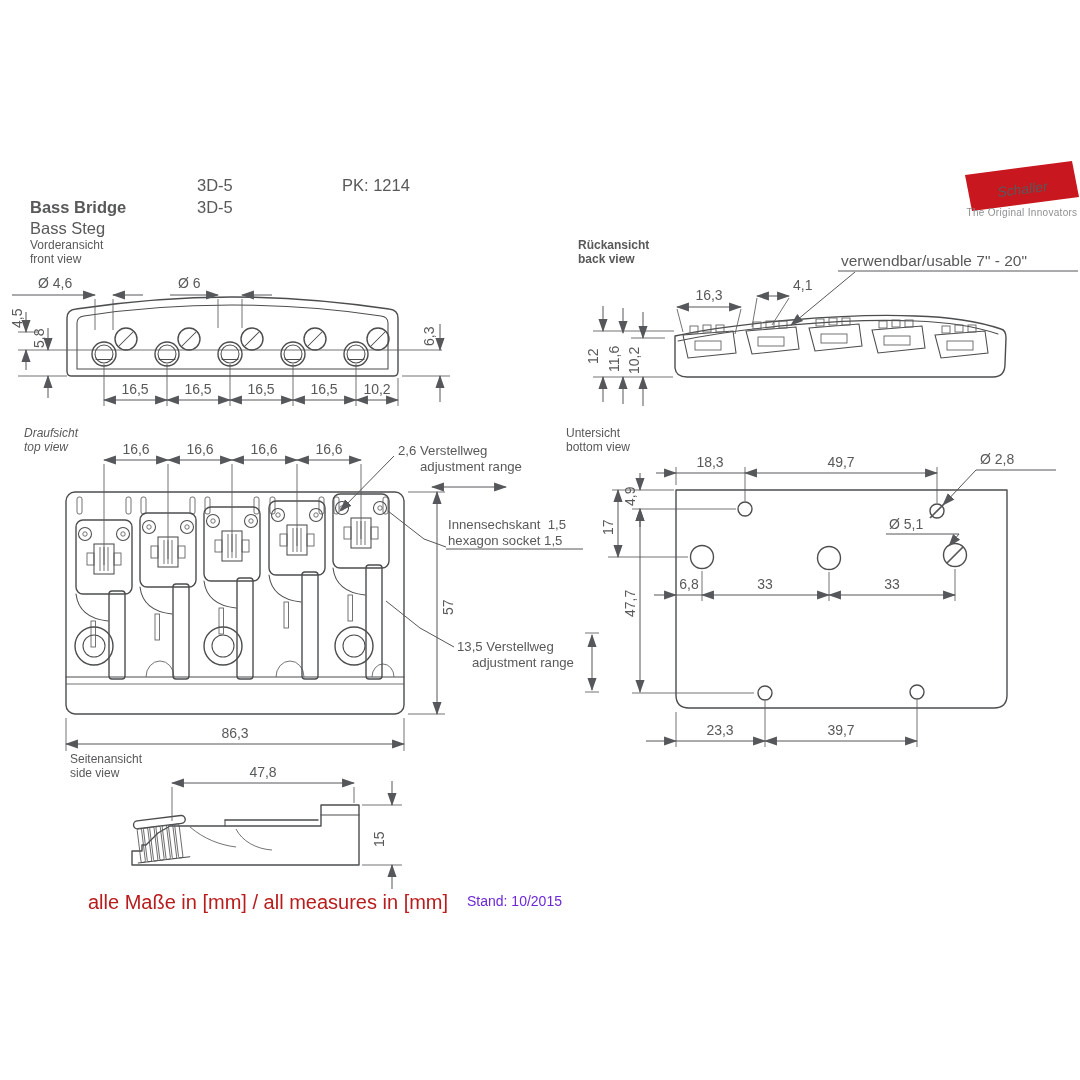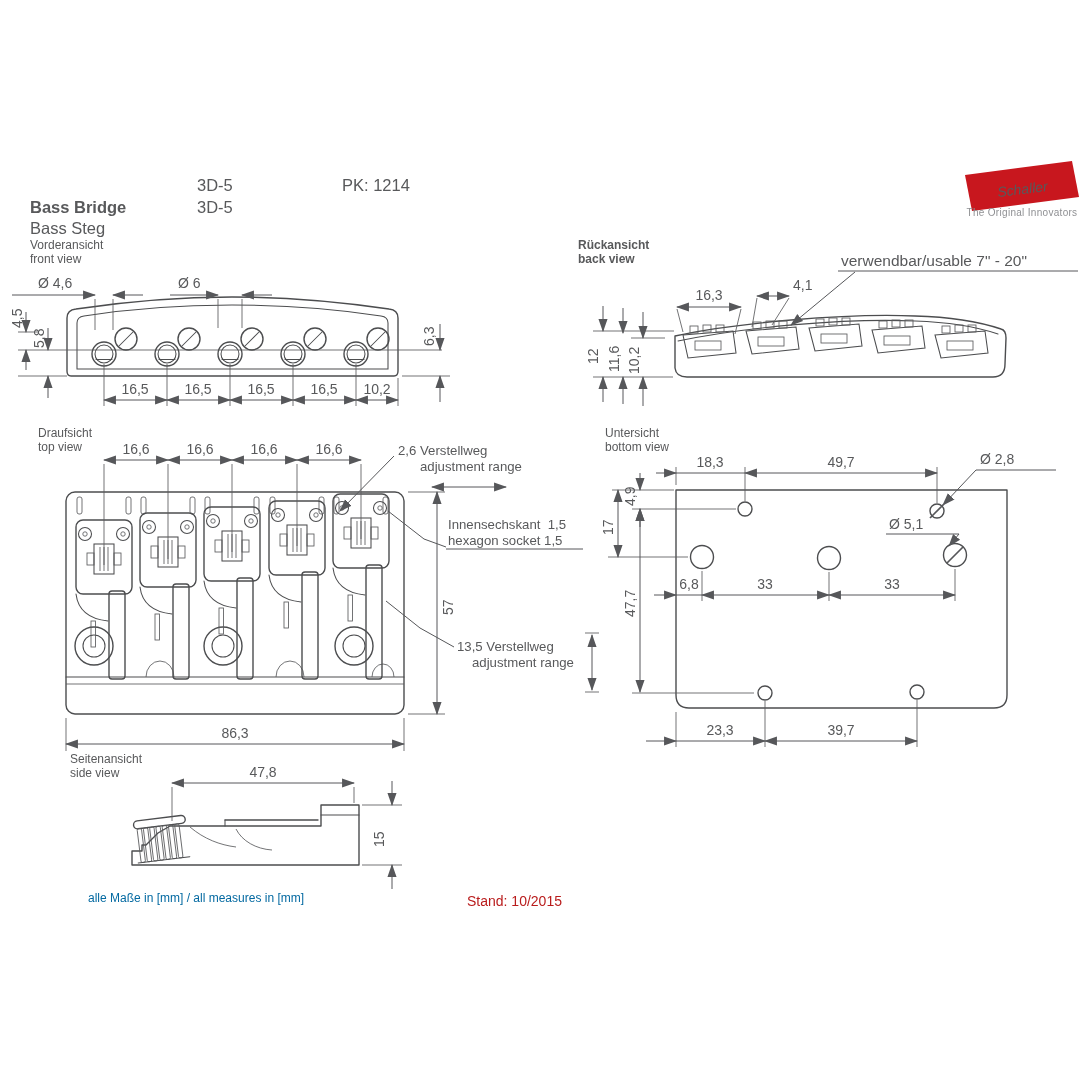--- a/index.html
+++ b/index.html
@@ -1,20 +1,20 @@
 <!DOCTYPE html>
 <html><head>
 <meta charset="utf-8">
 <style>
   html,body{margin:0;padding:0;background:#fff;}
   body{width:1080px;height:1080px;position:relative;font-family:"Liberation Sans",sans-serif;color:#58595b;overflow:hidden;}
   .hdr{position:absolute;font-size:16.5px;color:#58595b;white-space:nowrap;}
   .vlabel{position:absolute;font-size:12px;line-height:1.18;color:#58595b;white-space:nowrap;}
-  .foot{position:absolute;font-size:12px;color:#0369a1;white-space:nowrap;}
-  .foot2{position:absolute;font-size:14px;color:#b91c1c;white-space:nowrap;}
+  .foot{position:absolute;font-size:20px;color:#b91c1c;white-space:nowrap;}
+  .foot2{position:absolute;font-size:14px;color:#6d28d9;white-space:nowrap;}
   .tagline{position:absolute;font-size:10px;color:#8f9093;width:120px;text-align:center;letter-spacing:.3px;}
   svg{position:absolute;overflow:visible;}
   svg text{fill:#58595b;font-size:14px;font-family:"Liberation Sans",sans-serif;}
   .t13{font-size:13.2px;}
   .t15{font-size:15.5px;}
   .mid{text-anchor:middle;}
   .ln{fill:none;stroke:#4c4d4f;stroke-width:1.4;stroke-linecap:round;stroke-linejoin:round;}
   .l2{fill:none;stroke:#4c4d4f;stroke-width:1.05;stroke-linecap:round;}
   .tn{fill:none;stroke:#5a5b5d;stroke-width:.85;}
   .dm{fill:none;stroke:#56575a;stroke-width:1;}
@@ -36,25 +36,25 @@
 <div class="tagline" style="left:962px;top:207px;">The Original Innovators</div>
 
 <div class="vlabel" style="left:30px;top:238px;">
   <span style="display:block">Vorderansicht</span>
   <span style="display:block">front view</span>
 </div>
 <div class="vlabel" style="left:578px;top:238px;font-weight:bold;">
   <span style="display:block">Rückansicht</span>
   <span style="display:block">back view</span>
 </div>
-<div class="vlabel" style="left:38px;top:426px;">
+<div class="vlabel" style="left:24px;top:426px;font-style:italic;">
   <span style="display:block">Draufsicht</span>
   <span style="display:block">top view</span>
 </div>
-<div class="vlabel" style="left:605px;top:426px;">
+<div class="vlabel" style="left:566px;top:426px;">
   <span style="display:block">Untersicht</span>
   <span style="display:block">bottom view</span>
 </div>
 <div class="vlabel" style="left:30px;top:752px;margin-left:40px;">
   <span style="display:block">Seitenansicht</span>
   <span style="display:block">side view</span>
 </div>
 
 <svg style="left:10px;top:266px;" width="460" height="164" viewBox="0 0 460 164">
   <defs>

